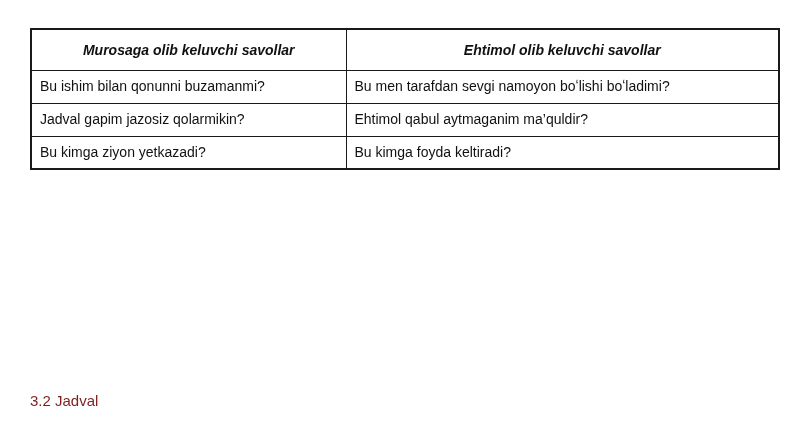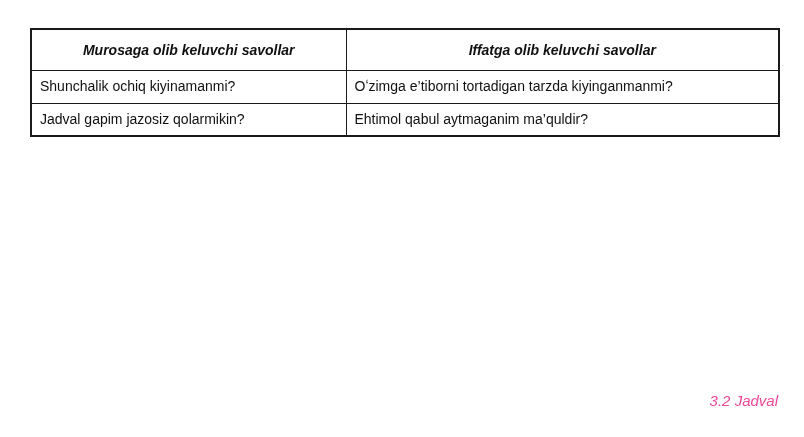--- a/index.html
+++ b/index.html
@@ -43,49 +43,52 @@
   table.qtable td {
     text-align: left;
     padding: 6px 10px 6px 8px;
   }
   tr.r-single { height: 33px; }
   tr.r-double { height: 46px; }
   .caption {
     position: absolute;
     left: 30px; top: 392px;
     width: 748px;
-    text-align: right;
+    text-align: left;
     font-size: 15px;
-    color: #ec4899;
-    font-style: italic;
+    color: #7f1d1d;
   }
 </style>
 </head>
 <body>
 
 <div class="page">
 
   <table class="qtable">
     <colgroup>
       <col class="left-col">
       <col class="right-col">
     </colgroup>
     <thead>
       <tr>
         <th>Murosaga olib keluvchi savollar</th>
-        <th>Iffatga olib keluvchi savollar</th>
+        <th>Ehtimol olib keluvchi savollar</th>
       </tr>
     </thead>
     <tbody>
       <tr class="r-single">
-        <td>Shunchalik ochiq kiyinamanmi?</td>
-        <td>Oʻzimga e’tiborni tortadigan tarzda kiyinganmanmi?</td>
+        <td>Bu ishim bilan qonunni buzamanmi?</td>
+        <td>Bu men tarafdan sevgi namoyon boʻlishi boʻladimi?</td>
       </tr>
       <tr class="r-single">
         <td>Jadval gapim jazosiz qolarmikin?</td>
         <td>Ehtimol qabul aytmaganim ma’quldir?</td>
+      </tr>
+      <tr class="r-single">
+        <td>Bu kimga ziyon yetkazadi?</td>
+        <td>Bu kimga foyda keltiradi?</td>
       </tr>
     </tbody>
   </table>
 
   <div class="caption">3.2 Jadval</div>
 
 </div>
 
 </body></html>

